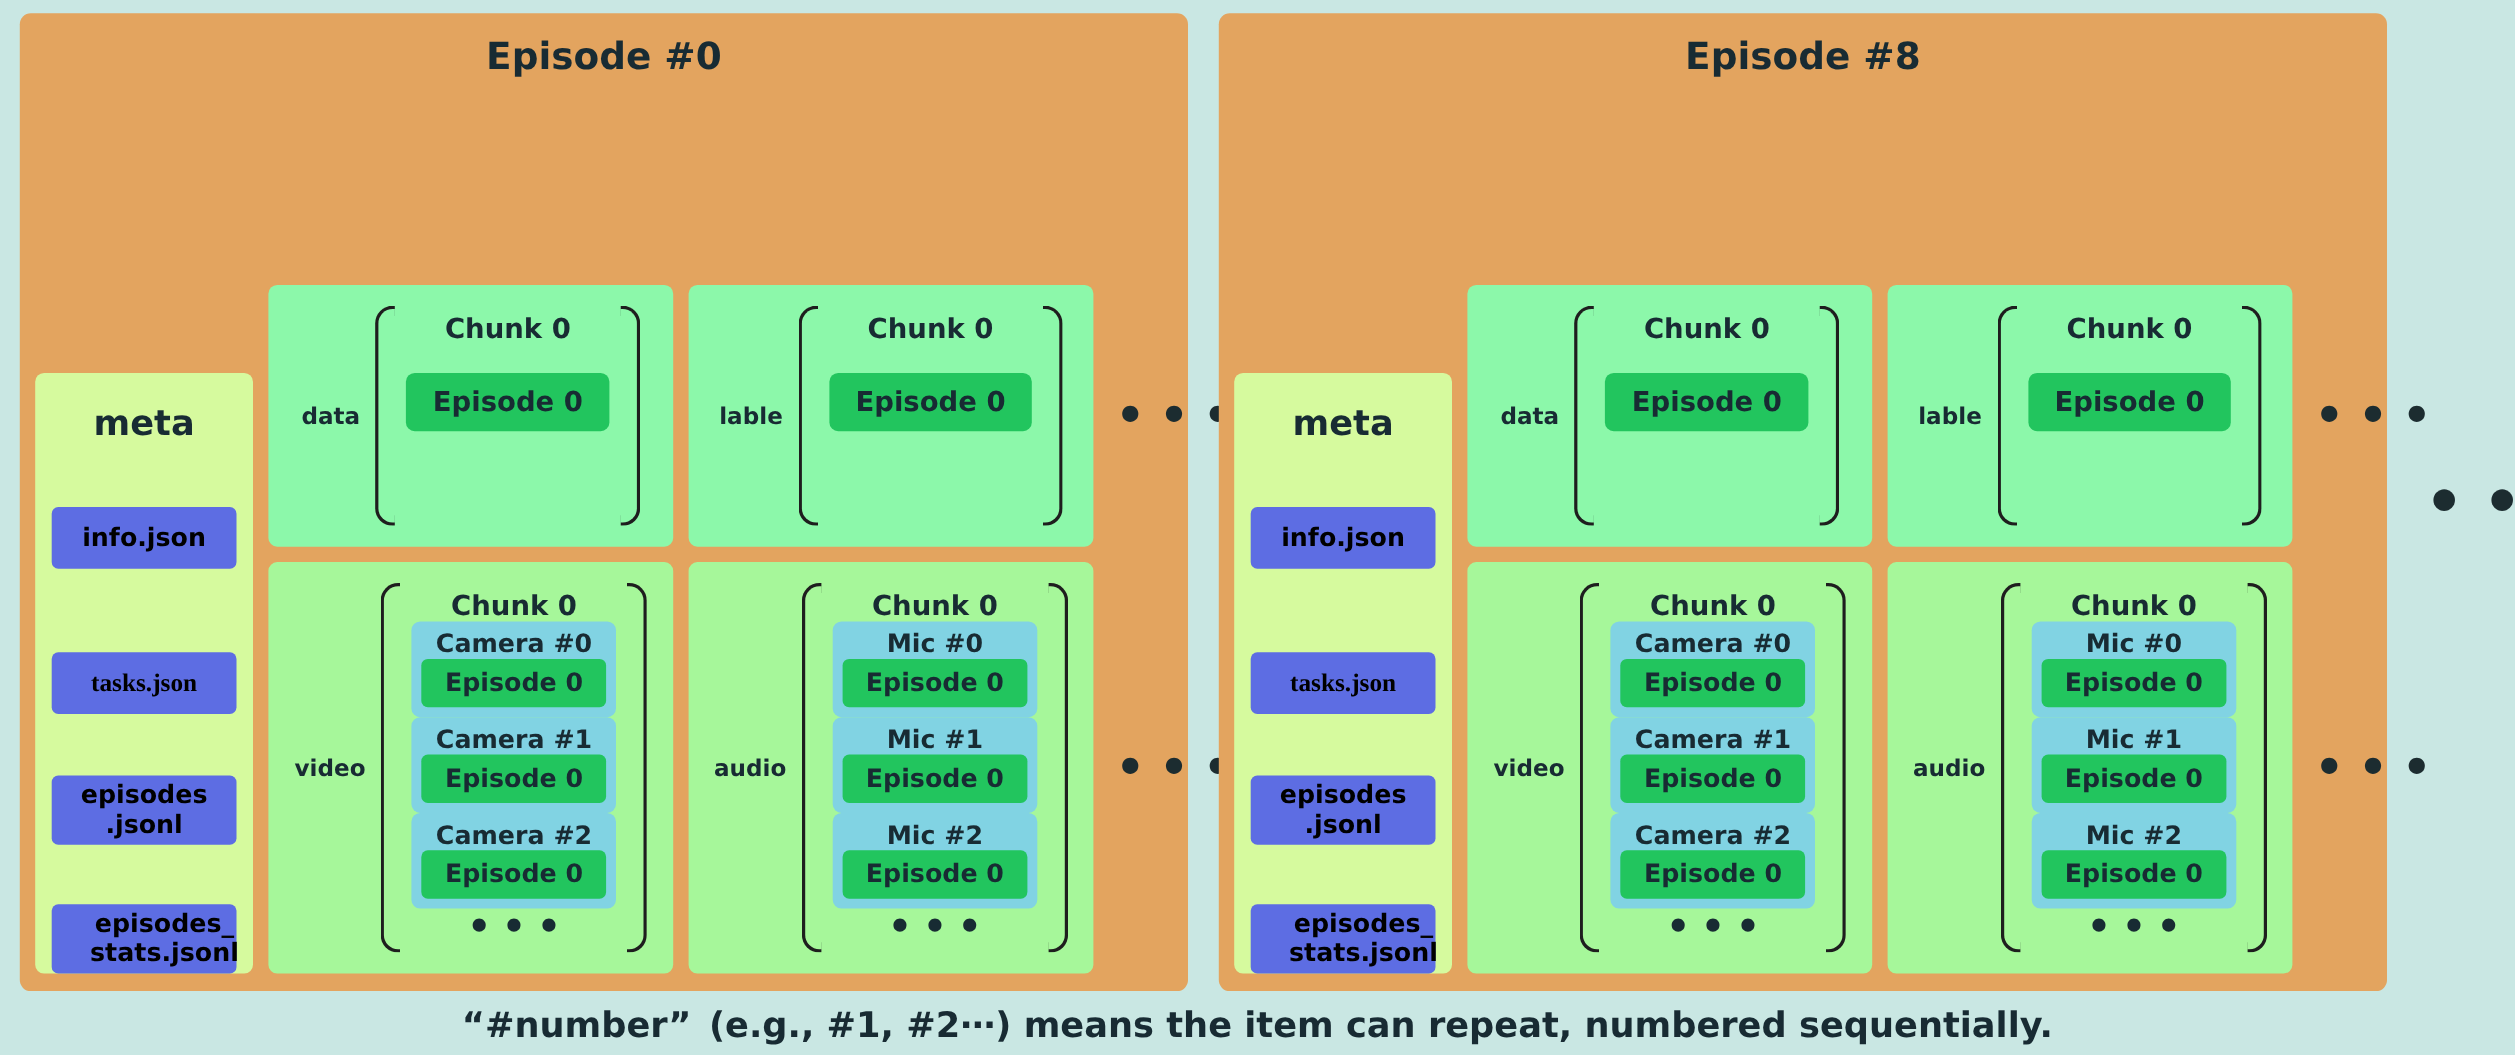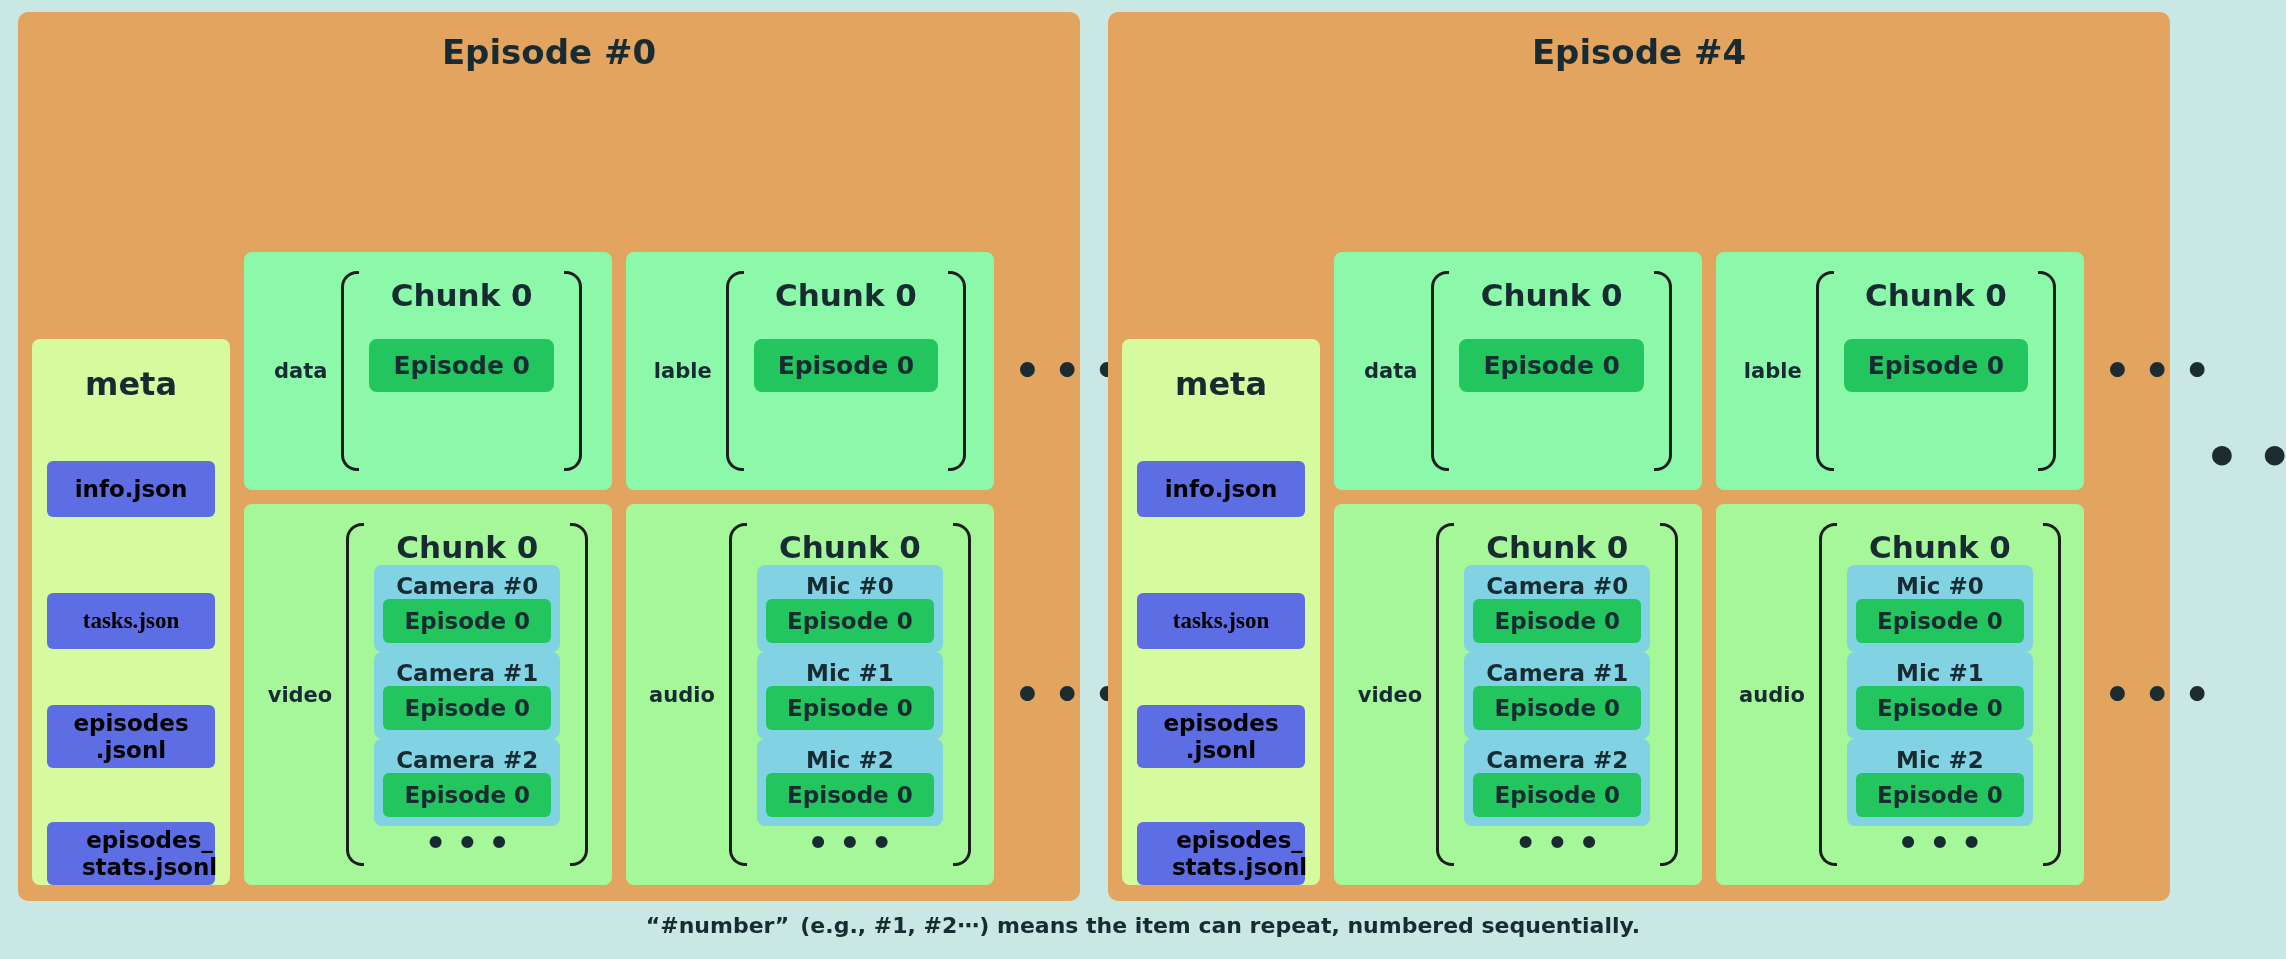--- a/index.html
+++ b/index.html
@@ -61,21 +61,21 @@
 
   
   .bracketed { display:flex; align-self:stretch; margin:9px 0; }
   .bracket { width:18px; flex:0 0 18px; border:3px solid #1e1e1e; }
   .bracket.left  { border-right:none; border-radius:16px 0 0 16px; }
   .bracket.right { border-left:none;  border-radius:0 16px 16px 0; }
   .bracket-content {
     display:flex; flex-direction:column; align-items:center;
     padding:6px 10px; flex:1;
   }
-  .chunk-title { font-size:31px; }
+  .chunk-title { font-size:25px; }
 
   .row-top .bracket-content { justify-content:flex-start; }
   .row-top .episode-box { margin-top:26px; }
 
   .row-bottom .bracket-content { justify-content:space-between; }
 
   .episode-box {
     background:#22c55e; border-radius:8px;
     font-size:25px; text-align:center;
     padding:12px 24px;
@@ -97,21 +97,21 @@
     align-self:center; flex:1; text-align:center;
     font-size:42px; letter-spacing:13px; padding-left:6px;
     color:#1c2c30; line-height:1;
   }
   .outer-ellipsis {
     align-self:center; flex:1; text-align:center;
     font-size:56px; letter-spacing:17px; padding-left:6px;
     color:#1c2c30; line-height:1;
   }
 
-  .caption { text-align:center; font-size:22px; margin-top:12px; }
+  .caption { text-align:center; font-size:32px; margin-top:12px; }
 </style>
 </head>
 <body>
 
 <div class="stage">
   <div class="panels">
 
     <section class="episode-panel">
       <h2 class="panel-title">Episode #0</h2>
       <div class="panel-body">
@@ -206,21 +206,21 @@
             </div>
 
             <div class="row-ellipsis">•••</div>
           </div>
 
         </div>
       </div>
     </section>
 
     <section class="episode-panel">
-      <h2 class="panel-title">Episode #4</h2>
+      <h2 class="panel-title">Episode #8</h2>
       <div class="panel-body">
 
         <div class="meta-col">
           <div class="meta-title">meta</div>
           <div class="meta-file mf-1">info.json</div>
           <div class="meta-file mf-2">tasks.json</div>
           <div class="meta-file mf-3">episodes
 .jsonl</div>
           <div class="meta-file mf-4">episodes_
 stats.jsonl</div>

